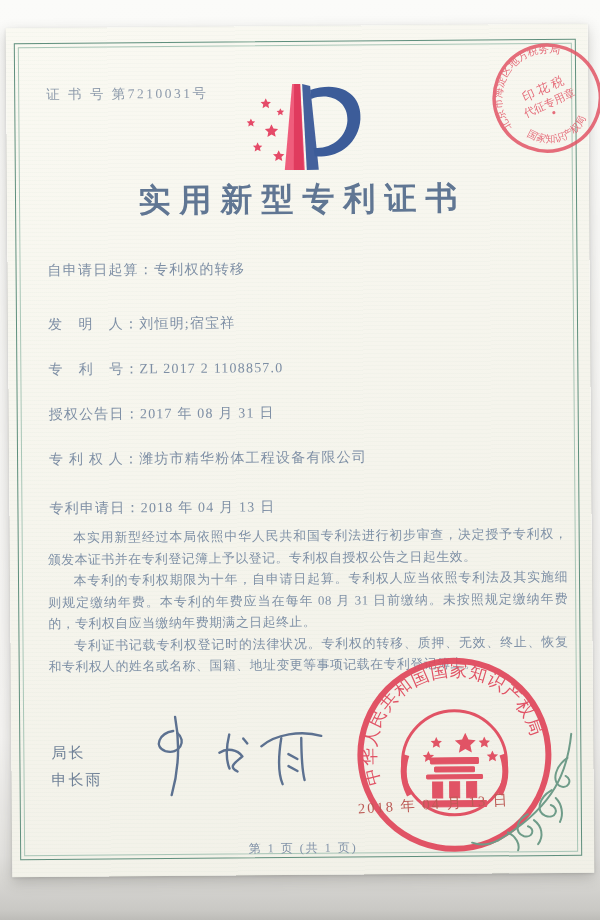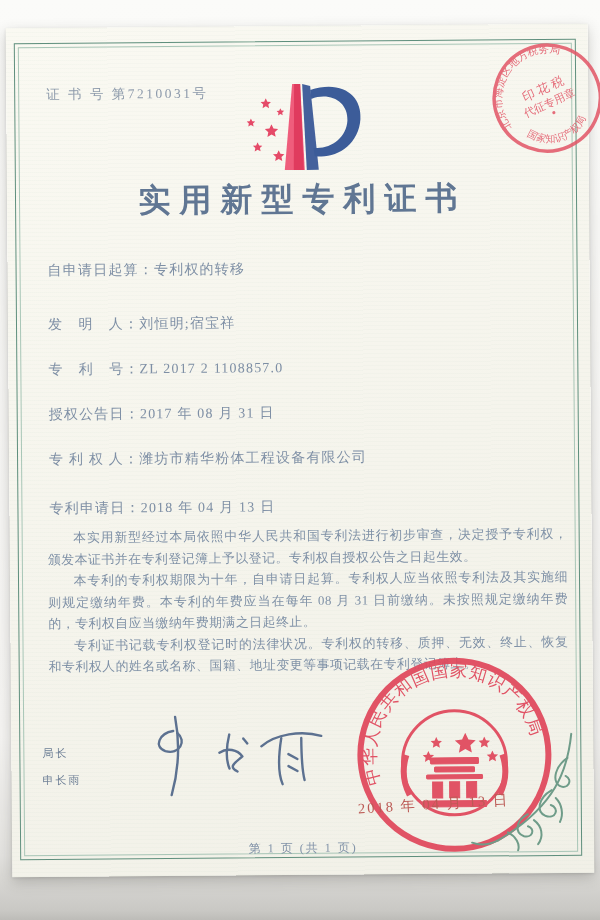--- a/index.html
+++ b/index.html
@@ -36,21 +36,21 @@
   .f0{margin-bottom:36px;}
   .f1{margin-bottom:27px;}
   .f2{margin-bottom:27px;}
   .f3{margin-bottom:27px;}
   .f4{margin-bottom:31px;}
   .paragraphs{position:absolute;left:38px;right:24px;top:500px;}
   .paragraphs p{
     margin:0;font-size:12.8px;line-height:21.5px;color:#7e90a6;
     text-align:justify;text-indent:2em;letter-spacing:0.6px;
   }
-  .signer{position:absolute;left:31px;top:712px;font-size:11px;color:#6f8097;line-height:27px;letter-spacing:2px;}
+  .signer{position:absolute;left:40px;top:712px;font-size:15px;color:#6f8097;line-height:27px;letter-spacing:2px;}
   .signature{position:absolute;left:118px;top:682px;}
   .seal{position:absolute;left:343px;top:630px;opacity:0.93;}
   .seal-date{
     position:absolute;left:346px;top:770px;font-size:14.5px;color:#bb5a55;
     letter-spacing:2px;transform:rotate(-3deg);white-space:nowrap;
   }
   .footer{
     position:absolute;left:0;top:814px;width:100%;text-align:center;
     font-size:12px;color:#8293a8;letter-spacing:2px;
   }

